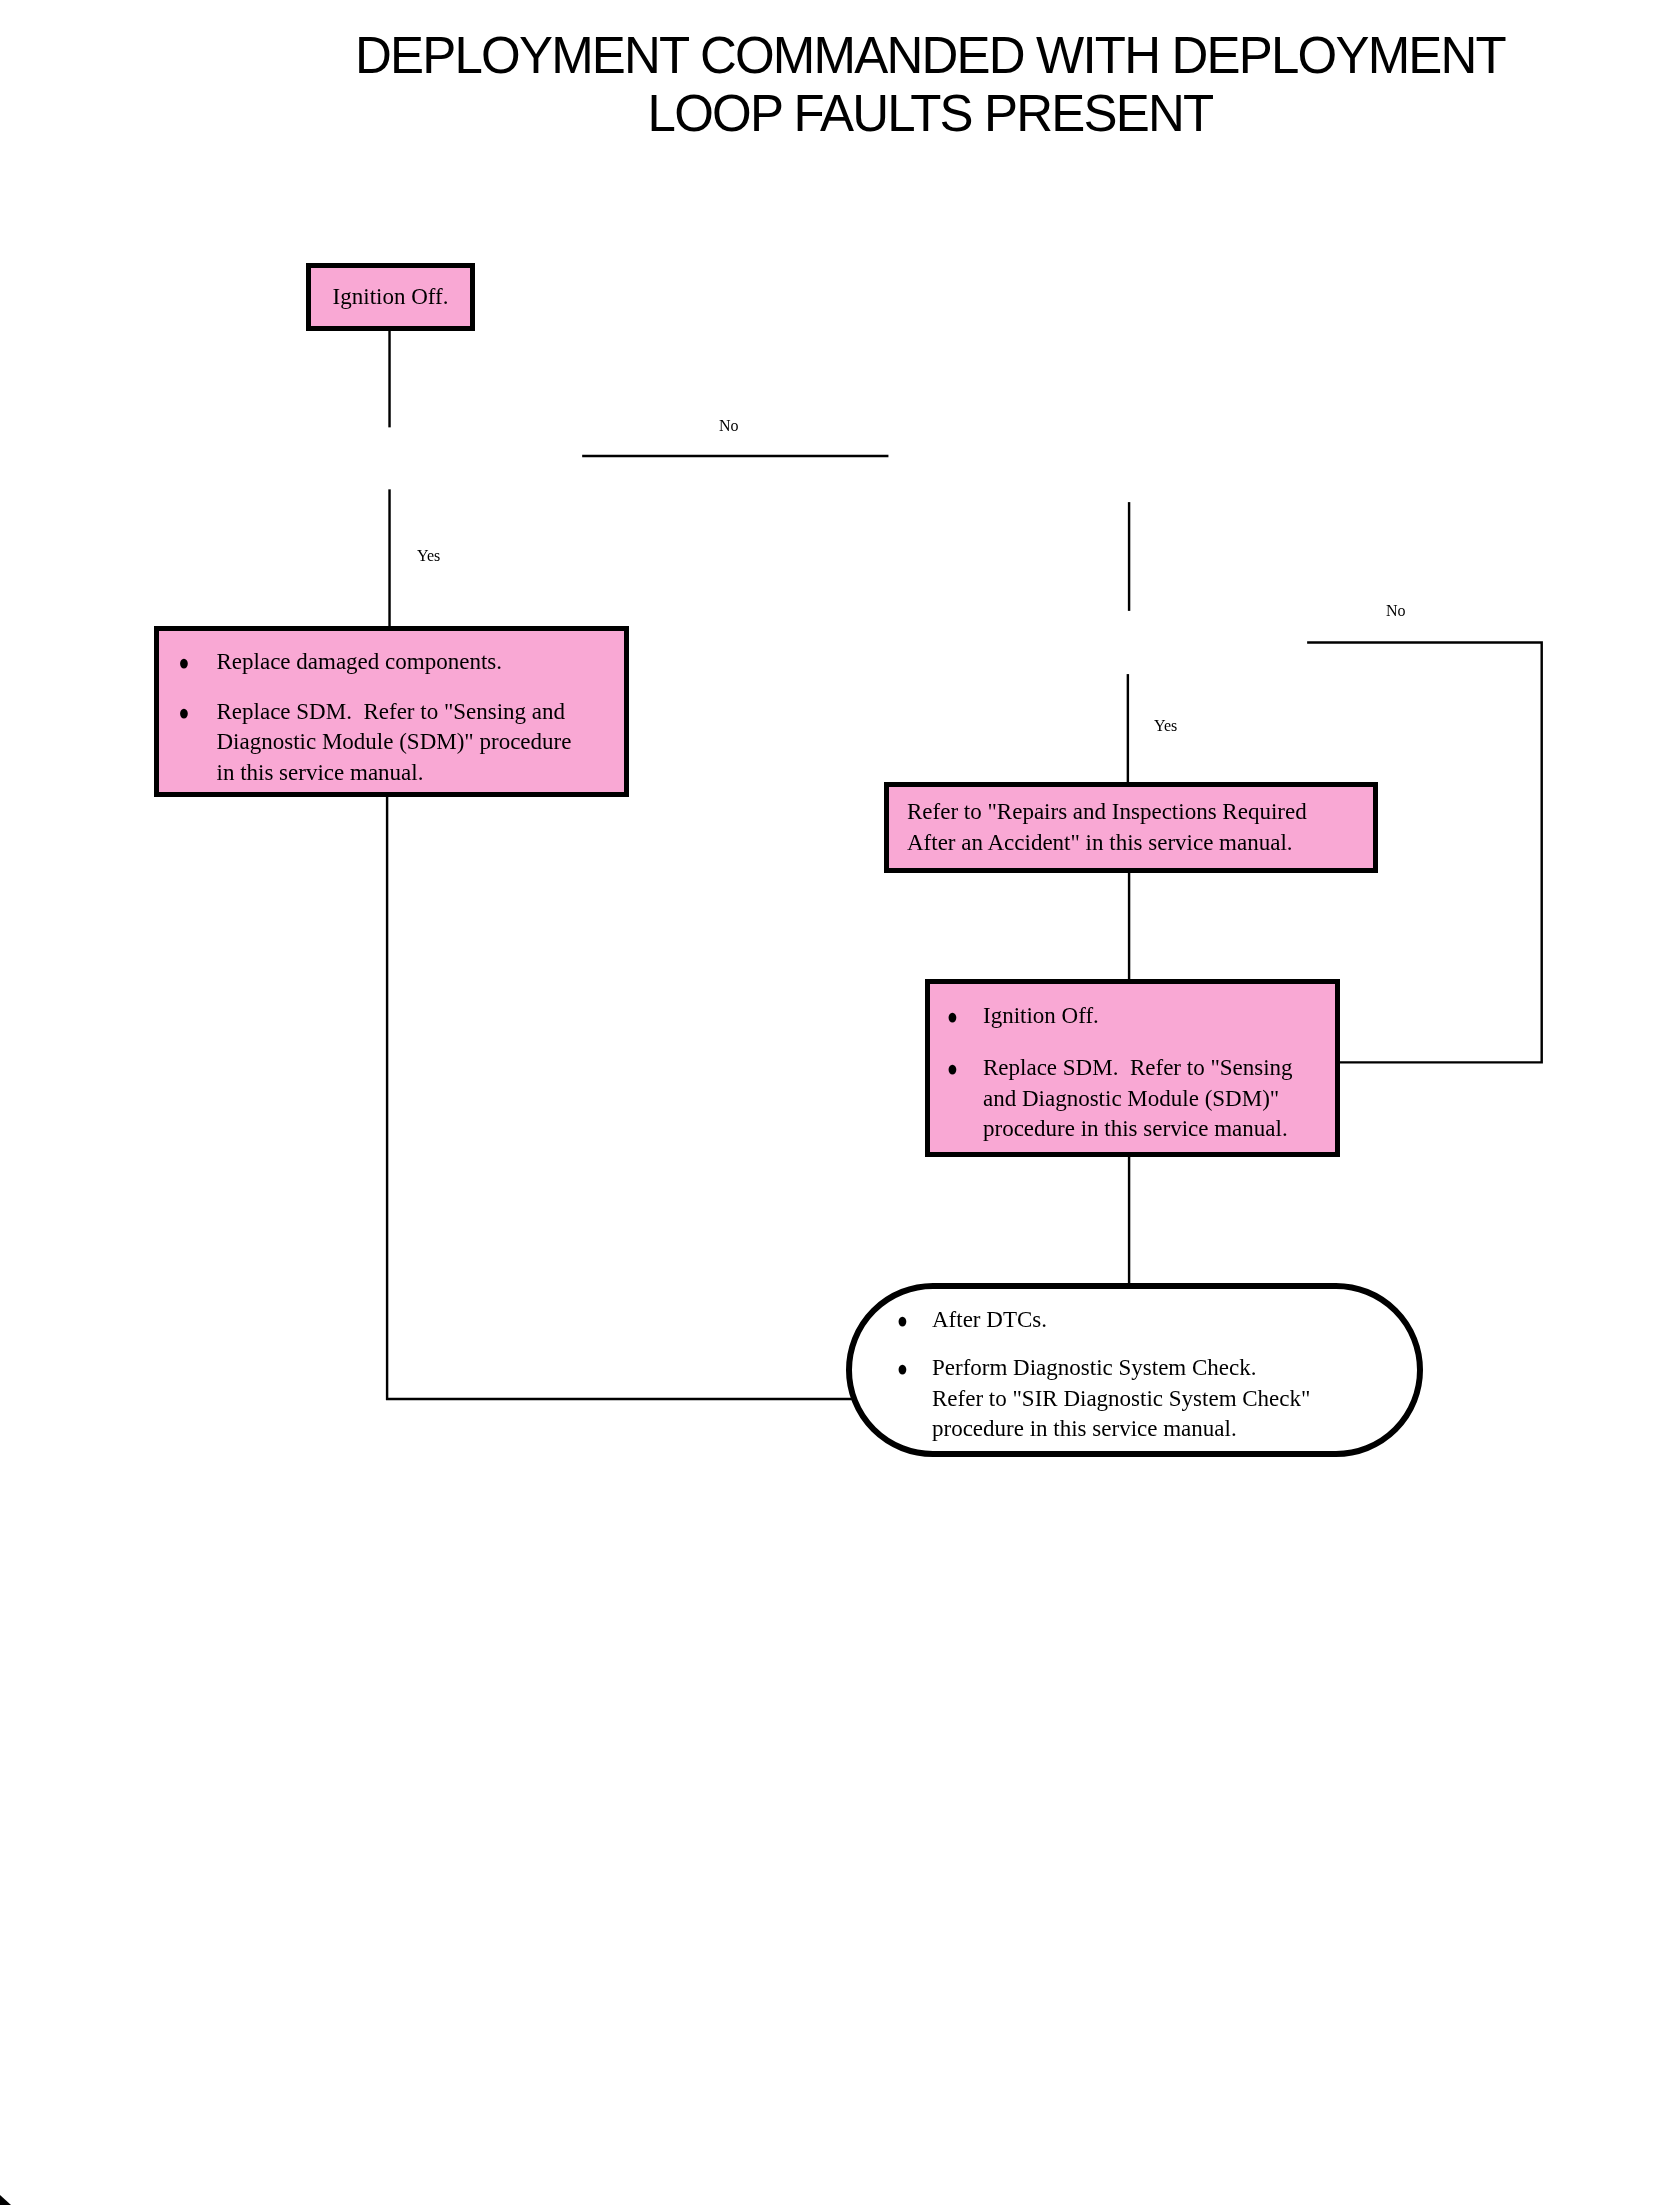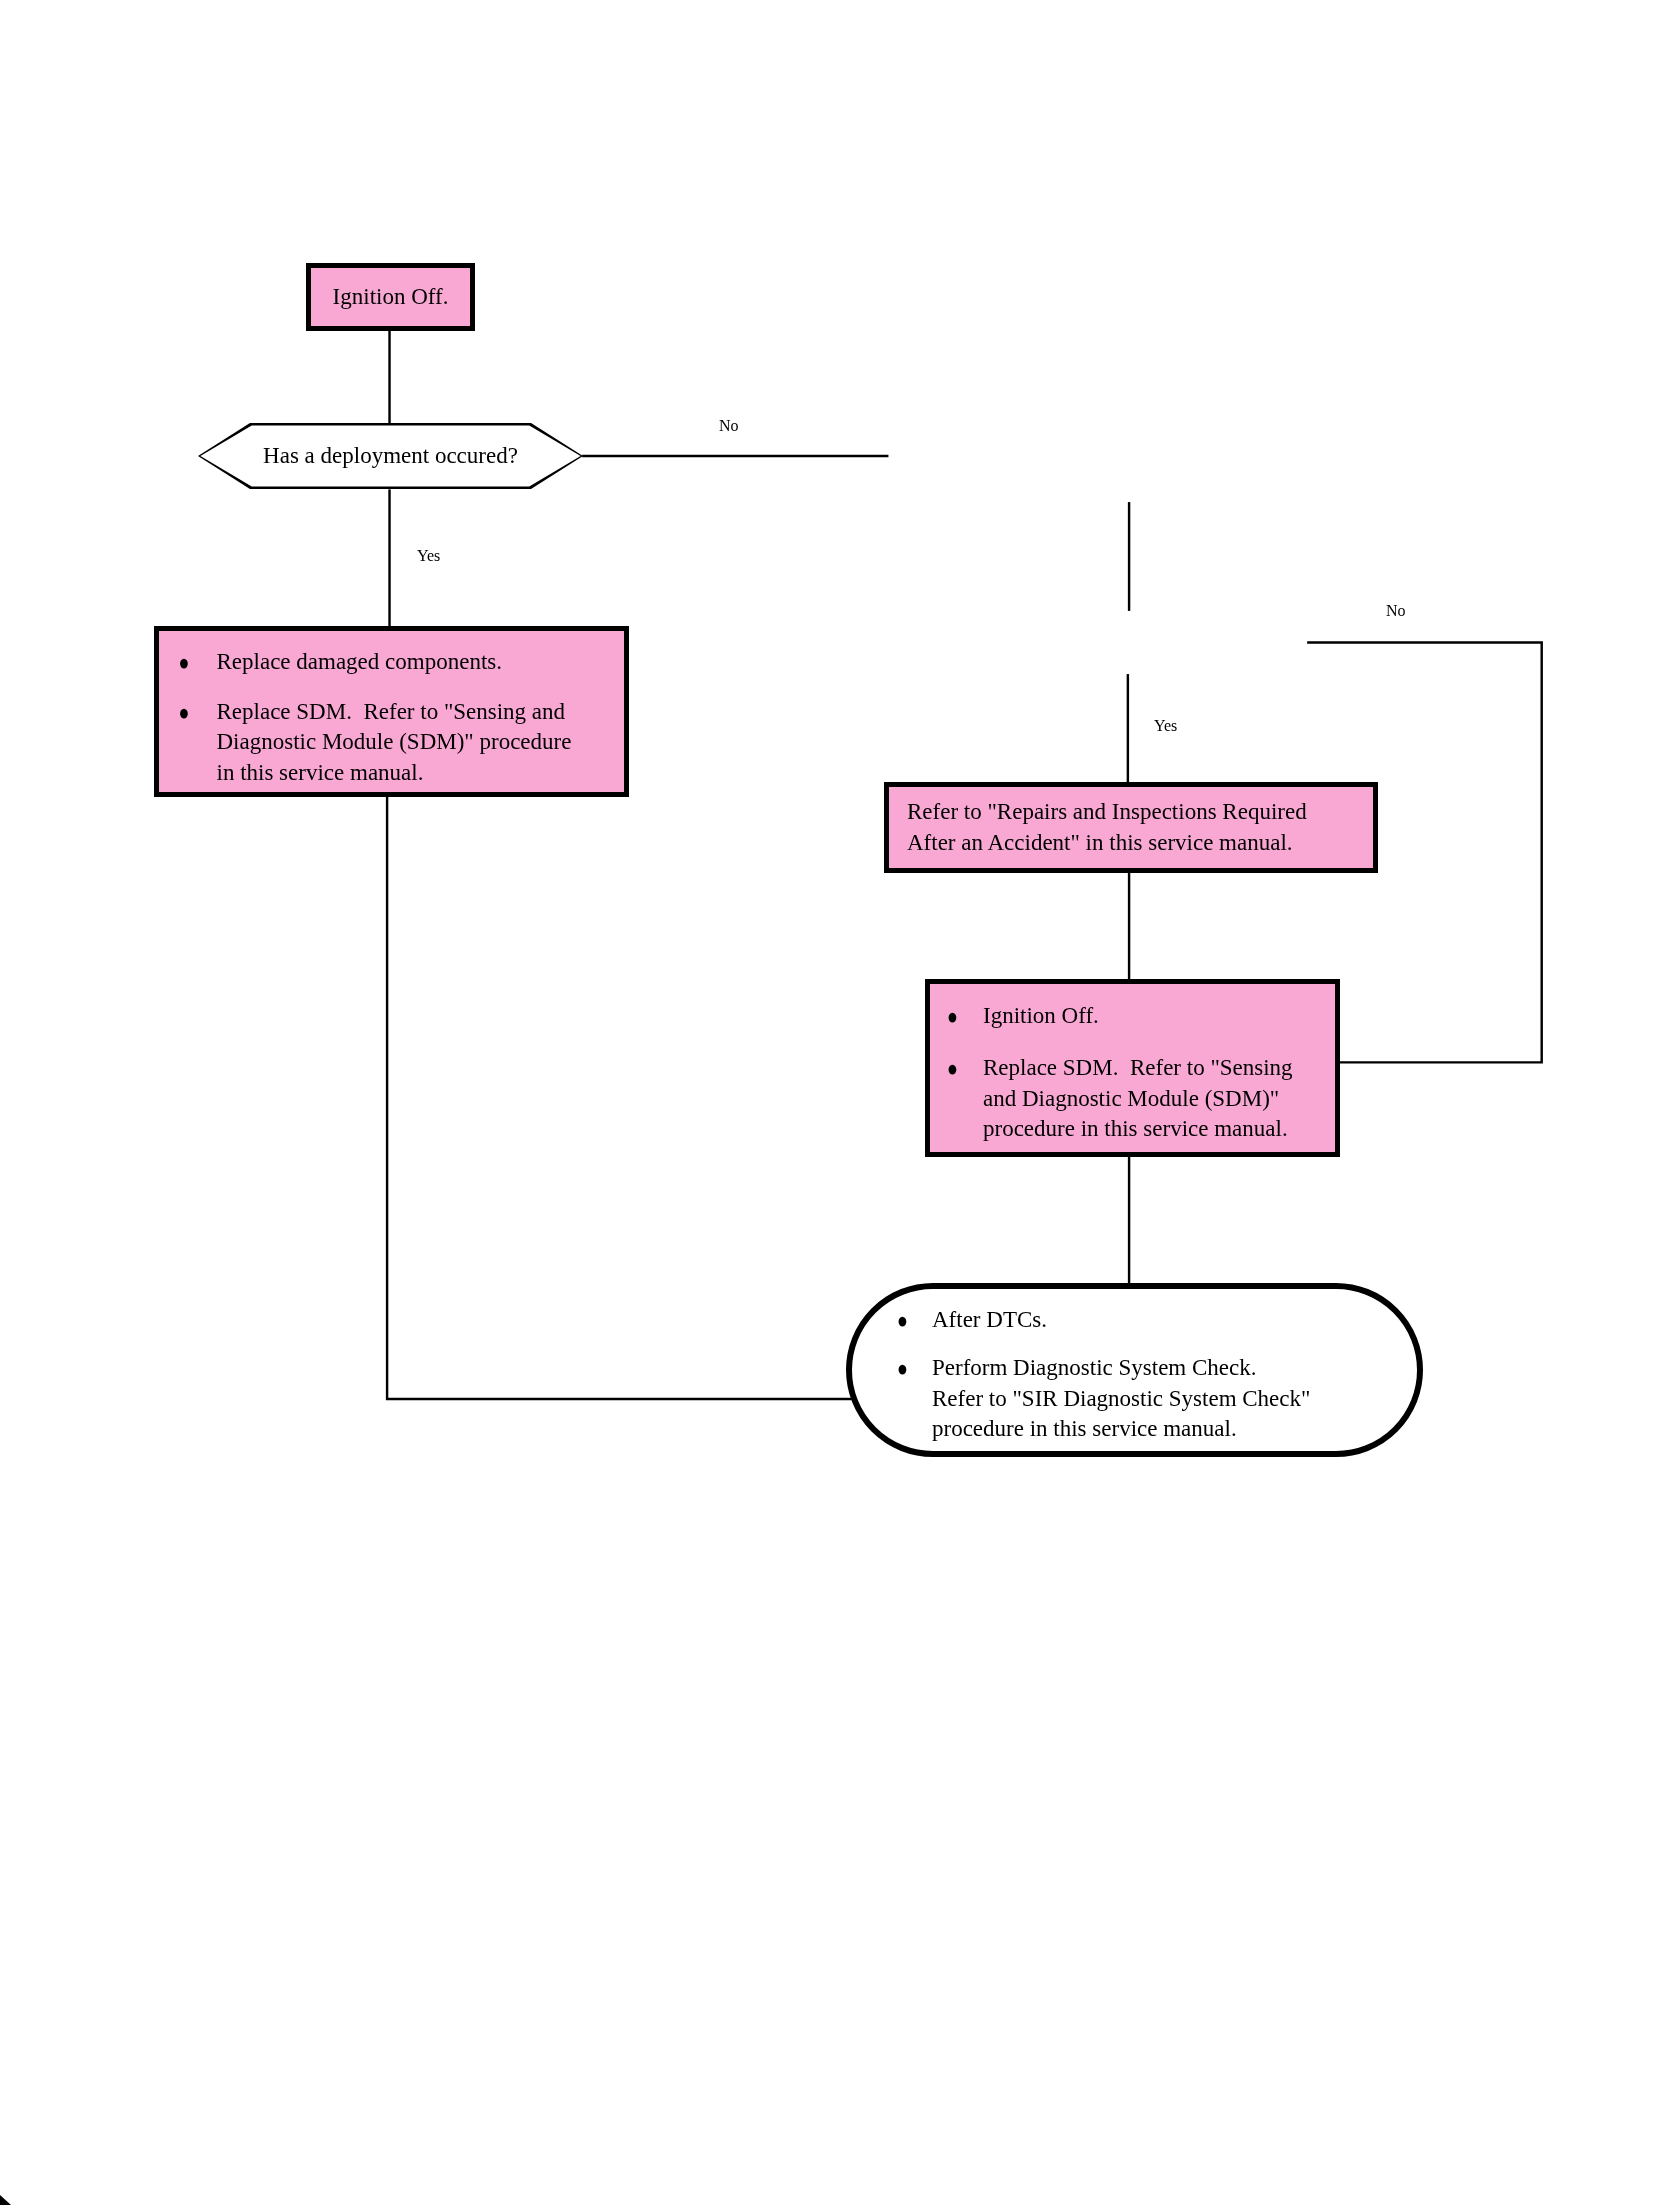--- a/index.html
+++ b/index.html
@@ -105,30 +105,27 @@
       <polyline points="641,805 641,1032"></polyline>
       <polyline points="1858,826 1858,1005"></polyline>
       <polyline points="2151,1057 2537,1057 2537,1748 2201,1748"></polyline>
       <polyline points="1856,1109 1856,1289"></polyline>
       <polyline points="1858,1434 1858,1612"></polyline>
       <polyline points="1858,1900 1858,2113"></polyline>
       <polyline points="637,1309 637,2302 1402,2302"></polyline>
     </g>
   </svg>
 
+  <div class="title pre">DEPLOYMENT COMMANDED WITH DEPLOYMENT
+LOOP FAULTS PRESENT</div>
 
   <div class="box center" style="left:306px; top:263px; width:169px; height:68px;">
     <div class="pre">Ignition Off.</div>
   </div>
 
-  <div class="hex-outer" style="left:198px; top:423px; width:385px; height:66px;">
-    <div class="hex-inner">
-      <div class="pre">Has a deployment occured?</div>
-    </div>
-  </div>
 
   <div class="lbl" style="left:719px; top:417px;">No</div>
 
 
   <div class="lbl" style="left:417px; top:547px;">Yes</div>
 
   <div class="box" style="left:154px; top:626px; width:475px; height:171px;">
     <div class="bullets" style="padding:16px 12px 0 19.5px; gap:19.5px;">
       <div class="bullet-row">
         <span class="dot" style="width:38px;">●</span>

